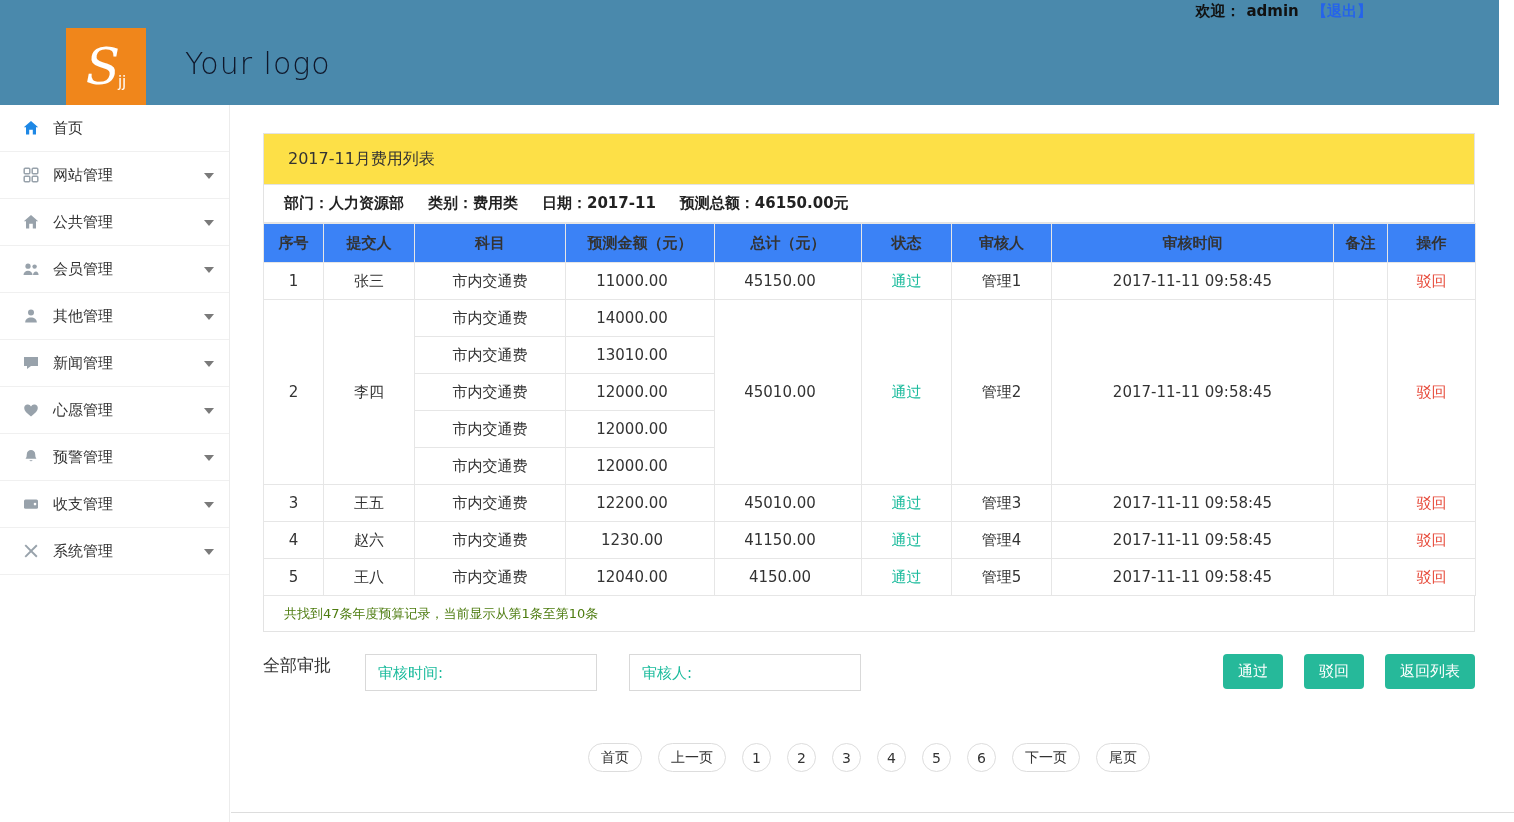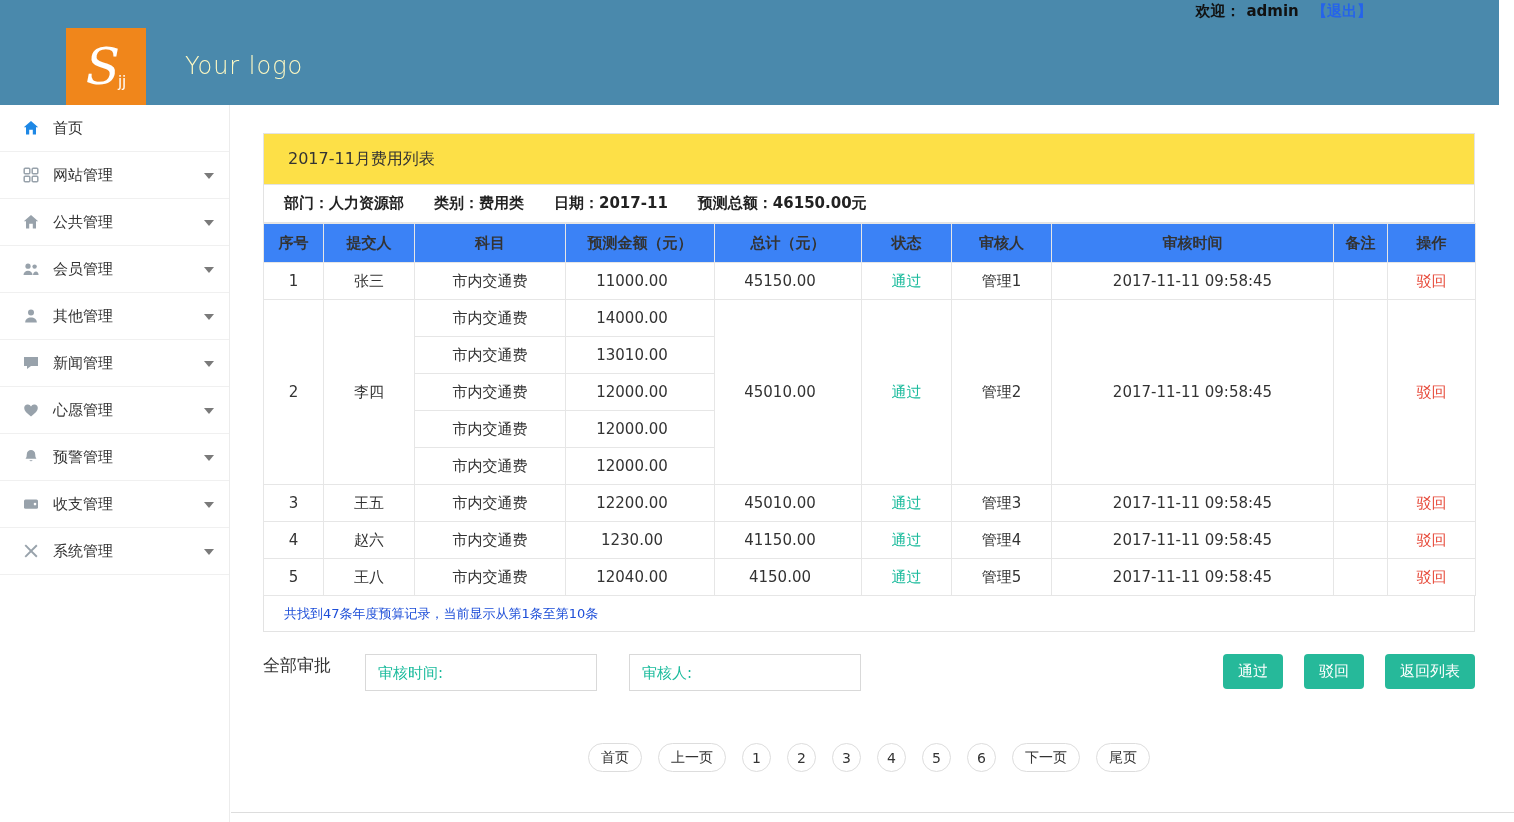--- a/index.html
+++ b/index.html
@@ -13,22 +13,22 @@
     position: absolute; top: 0; left: 0; width: 1499px; height: 105px;
     background: #4A89AC;
   }
   .logo-box {
     position: absolute; left: 66px; top: 28px; width: 80px; height: 77px;
     background: #F0861B; color: #fff; display: flex; align-items: center; justify-content: center;
   }
   .logo-letter { font-family: "DejaVu Serif", "Liberation Serif", serif; font-size: 50px; font-style: italic; line-height: 1; }
   .logo-sub { font-size: 15px; align-self: flex-end; margin: 0 0 14px -2px; }
   .logo-text {
-    position: absolute; left: 185px; top: 52px; color: #fef9c3;
-    font-size: 24px; font-weight: 300; letter-spacing: 1px;
+    position: absolute; left: 185px; top: 46px; color: #0f172a;
+    font-size: 30px; font-weight: 300; letter-spacing: 1px;
   }
   .welcome {
     position: absolute; top: 2px; right: 142px; font-size: 15px; color: #111;
     font-weight: bold; white-space: nowrap;
   }
   .welcome a { color: #2563EB; text-decoration: none; font-weight: bold; cursor: pointer; margin-left: 8px; }
   .welcome .uname { margin-left: 6px; }
   
   .sidebar {
     position: absolute; top: 105px; left: 0; width: 230px; bottom: 0;
@@ -48,36 +48,36 @@
     border-top: 6px solid #7a7a7a;
   }
   
   .main { position: absolute; left: 263px; top: 133px; width: 1212px; }
   .panel-title-bar {
     height: 52px; background: #fde047; border: 1px solid #e3e3e3;
     display: flex; align-items: center; padding-left: 24px; font-size: 16px; color: #333;
   }
   .filter-bar {
     height: 38px; border: 1px solid #e3e3e3; border-top: none;
-    display: flex; align-items: center; padding-left: 20px; gap: 30px;
+    display: flex; align-items: center; padding-left: 20px; gap: 24px;
     font-size: 15px; font-weight: bold; color: #222;
   }
   table.expense { width: 1212px; border-collapse: collapse; table-layout: fixed; }
   table.expense th, table.expense td {
     border: 1px solid #e6e6e6; font-size: 15px; color: #333;
     overflow: hidden; white-space: nowrap;
   }
   table.expense th { height: 39px; font-weight: bold; text-align: center; background: #3b82f6; }
   table.expense td { height: 37px; text-align: center; }
   td.c-right { text-align: right; padding-right: 16px; }
   a.status-link { color: #1ABB9C; text-decoration: none; cursor: pointer; }
   a.action-link { color: #E74C3C; text-decoration: none; cursor: pointer; }
   .summary-bar {
     height: 36px; border: 1px solid #e3e3e3; border-top: none;
-    display: flex; align-items: center; padding-left: 20px; font-size: 13px; color: #1d4ed8;
+    display: flex; align-items: center; padding-left: 20px; font-size: 13px; color: #4d7c0f;
   }
   
   .approval-row { margin-top: 22px; display: flex; align-items: flex-start; }
   .approval-label { font-size: 17px; color: #333; margin-right: 22px; }
   .approval-input {
     width: 232px; height: 37px; border: 1px solid #d9d9d9; background: #fff;
     padding-left: 12px; font-size: 15px; margin-right: 20px; outline: none;
     font-family: "DejaVu Sans", "Liberation Sans", sans-serif;
     margin-left: 12px;
   }

